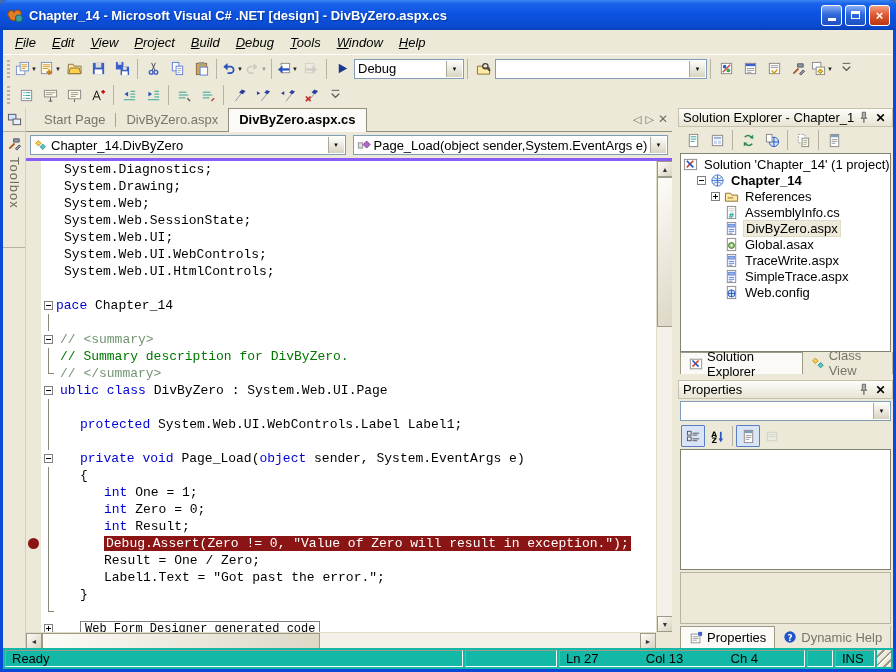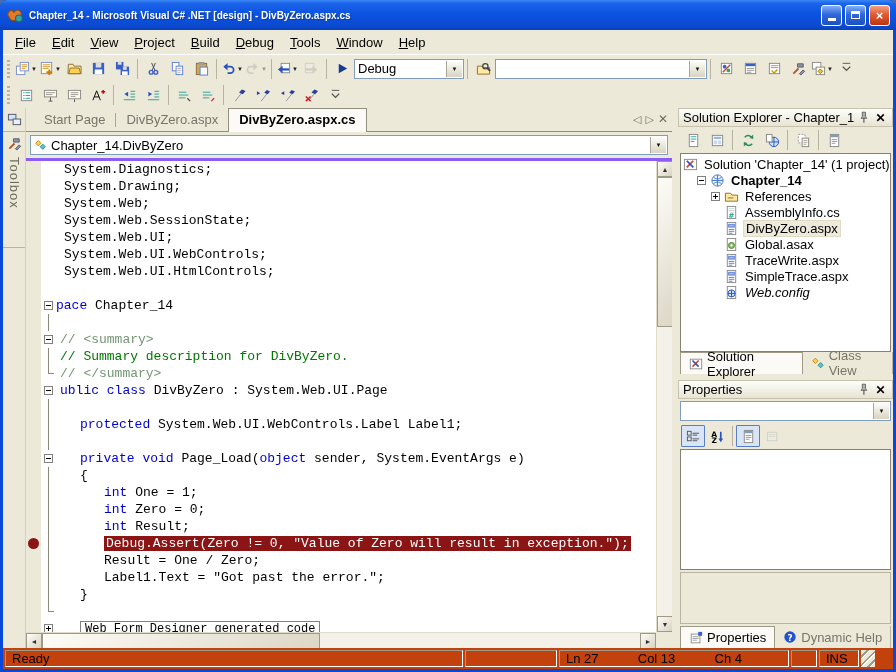--- a/index.html
+++ b/index.html
@@ -2,32 +2,32 @@
 <html><head>
 <meta charset="utf-8">
 <style>
   html,body{margin:0;padding:0;background:#4b6ea9;font-family:"Liberation Sans",sans-serif;}
   *{box-sizing:border-box;}
   #window{position:relative;width:896px;height:672px;background:#0A49D8;border-radius:7px 7px 0 0;overflow:hidden;}
   
   #titlebar{position:absolute;left:0;top:0;width:896px;height:30px;display:flex;align-items:center;padding:0 6px;
     background:linear-gradient(180deg,#3a87f5 0%,#1c63ea 12%,#0d53e2 45%,#0a4ad0 88%,#0940b4 100%);border-radius:7px 7px 0 0;}
   #titlebar .ticon{width:18px;height:18px;margin-right:5px;flex:none;}
-  #wtitle{color:#fff;font-size:10px;font-weight:bold;text-shadow:1px 1px 1px #083a9a;white-space:nowrap;overflow:hidden;flex:1;}
+  #wtitle{color:#fff;font-size:13px;font-weight:bold;text-shadow:1px 1px 1px #083a9a;white-space:nowrap;overflow:hidden;flex:1;}
   .wbtn{width:21px;height:21px;border:1px solid #fff;border-radius:3px;display:flex;align-items:center;justify-content:center;margin-left:3px;flex:none;}
   .wbtn.minmax{background:linear-gradient(180deg,#86aef7,#2f68da 45%,#1c50c2);}
   .wbtn.closeb{background:linear-gradient(180deg,#f2a183,#e05a33 45%,#bb3512);}
   .glyph-min{width:8px;height:3px;background:#fff;margin-top:9px;}
   .glyph-max{width:9px;height:8px;border:1px solid #fff;border-top-width:3px;}
   .glyph-x{color:#fff;font-size:13px;font-weight:bold;line-height:1;}
   
   #wbody{position:absolute;left:3px;top:30px;width:890px;height:639px;background:#ECE9D8;overflow:hidden;}
   
   #menubar{height:24px;display:flex;align-items:center;padding-left:4px;font-size:13px;color:#000;}
-  .mitem{padding:3px 8px;cursor:default;}
+  .mitem{padding:3px 8px;cursor:default;font-style:italic;}
   .mitem u{text-decoration:underline;}
   
   .toolbar{display:flex;align-items:center;padding:0 2px;}
   #tb1{height:28px;border-top:1px solid #fff;}
   #tb2{height:26px;}
   .grip{width:3px;height:18px;margin:0 4px 0 2px;background:repeating-linear-gradient(180deg,#b9b4a1 0 2px,#ece9d8 2px 4px);flex:none;}
   .tbtn{height:22px;min-width:24px;padding:0 1px;display:flex;align-items:center;justify-content:center;flex:none;}
   .tbtn .icn{display:flex;}
   .tbtn .dd{font-size:6px;color:#222;margin-left:1px;}
   .tbtn.disabled{opacity:.4;filter:grayscale(80%);}
@@ -97,21 +97,21 @@
   .tlabel{padding:0 2px;}
   .tlabel.bold{font-weight:bold;}
   .tlabel.sel{background:#EDEADB;border:1px solid #e0dcc4;}
   .ptabs{height:22px;display:flex;align-items:stretch;padding-left:2px;gap:0;}
   .ptab{display:flex;align-items:center;gap:4px;font-size:13px;padding:0 8px;color:#77766a;border-right:1px solid #b9b4a1;}
   .ptab.active{background:#FBFAF6;color:#000;border:1px solid #9d9a87;border-bottom:none;}
   .pcomborow{padding:2px;}
   .gridbox{flex:1;margin:0 2px;background:#fff;border:1px solid #828272;}
   .descbox{height:52px;margin:2px;border:1px solid #b9b4a1;background:#ECE9D8;}
   
-  #statusbar{position:absolute;left:0;right:0;bottom:0;height:21px;background:#c2410c;display:flex;align-items:stretch;padding:2px 18px 2px 2px;gap:2px;font-size:13px;}
+  #statusbar{position:absolute;left:0;right:0;bottom:0;height:21px;background:#14b8a6;display:flex;align-items:stretch;padding:2px 2px 2px 2px;gap:2px;font-size:13px;}
   .sseg{border:1px solid;border-color:#9d9a87 #fff #fff #9d9a87;padding:0 6px;display:flex;align-items:center;}
   #ss-msg{flex:0 0 458px;}
   #ss-b{flex:0 0 92px;}
   #ss-pos{flex:1;display:flex;justify-content:space-between;padding-right:46px;}
   #ss-c{flex:0 0 26px;}
   #ss-ins{flex:0 0 40px;}
   #ss-grip{width:14px;background:repeating-linear-gradient(-45deg,#ece9d8 0 3px,#fff 3px 4px,#9d9a87 4px 6px);}
   svg{display:block;}
   svg text{font-family:"DejaVu Sans",sans-serif;}
 </style>
@@ -511,20 +511,30 @@
           <div class="combo">
             <span class="icn" id="clsicon">
                 <svg viewBox="0 0 16 16" width="14" height="14">
                   <path d="M5 3l3 3-3 3-3-3z" fill="#ffd24d" stroke="#b8860b"></path>
                   <path d="M10 7l3 3-3 3-3-3z" fill="#57c8c8" stroke="#2a8a8a"></path>
                 </svg>
               </span>
             <span class="ctext">Chapter_14.DivByZero</span>
             <span class="cbtn">▼</span>
           </div>
+          <div class="combo">
+            <span class="icn" id="mthicon">
+                <svg viewBox="0 0 16 16" width="14" height="14">
+                  <rect x="1.5" y="5.5" width="5" height="6" fill="#e0e0e0" stroke="#888"></rect>
+                  <path d="M11 3.5l4 4-4 4-4-4z" fill="#b469c8" stroke="#7a3a8a"></path>
+                </svg>
+              </span>
+            <span class="ctext">Page_Load(object sender,System.EventArgs e)</span>
+            <span class="cbtn">▼</span>
+          </div>
         </div>
         <div id="editor">
           <div id="codelines">
               <div class="crow">
                 <div class="c-bp"></div>
                 <div class="c-fold"></div>
                 <div class="c-txt" style="padding-left: 8px;"><span class="sg-p">System.Diagnostics;</span></div>
               </div>
               <div class="crow">
                 <div class="c-bp"></div>
@@ -872,21 +882,21 @@
                 <span class="tspc"></span>
                 <span class="ticn">
                   <svg viewBox="0 0 16 16" width="15" height="15">
                     <rect x="3.5" y="1.5" width="9" height="13" fill="#fff" stroke="#888"></rect>
                     <rect x="5" y="3.5" width="6" height="3" fill="#9db7e4" stroke="#5b7edb"></rect>
                     <path d="M5 9h6M5 11h6M5 13h4" stroke="#5b7edb"></path>
                   </svg>
                 </span>
                 <span class="tlabel">SimpleTrace.aspx</span>
               </div>
-              <div class="titem" style="padding-left: 30px; font-style: italic;">
+              <div class="titem" style="padding-left: 30px;">
                 <span class="tspc"></span>
                 <span class="ticn">
                   <svg viewBox="0 0 16 16" width="15" height="15">
                     <rect x="3.5" y="1.5" width="9" height="13" fill="#fff" stroke="#888"></rect>
                     <circle cx="8" cy="9" r="3.8" fill="#cfe4ff" stroke="#2a52be"></circle>
                     <path d="M4.2 9h7.6M8 5.2v7.6" stroke="#2a52be"></path>
                   </svg>
                 </span>
                 <span class="tlabel">Web.config</span>
               </div>

